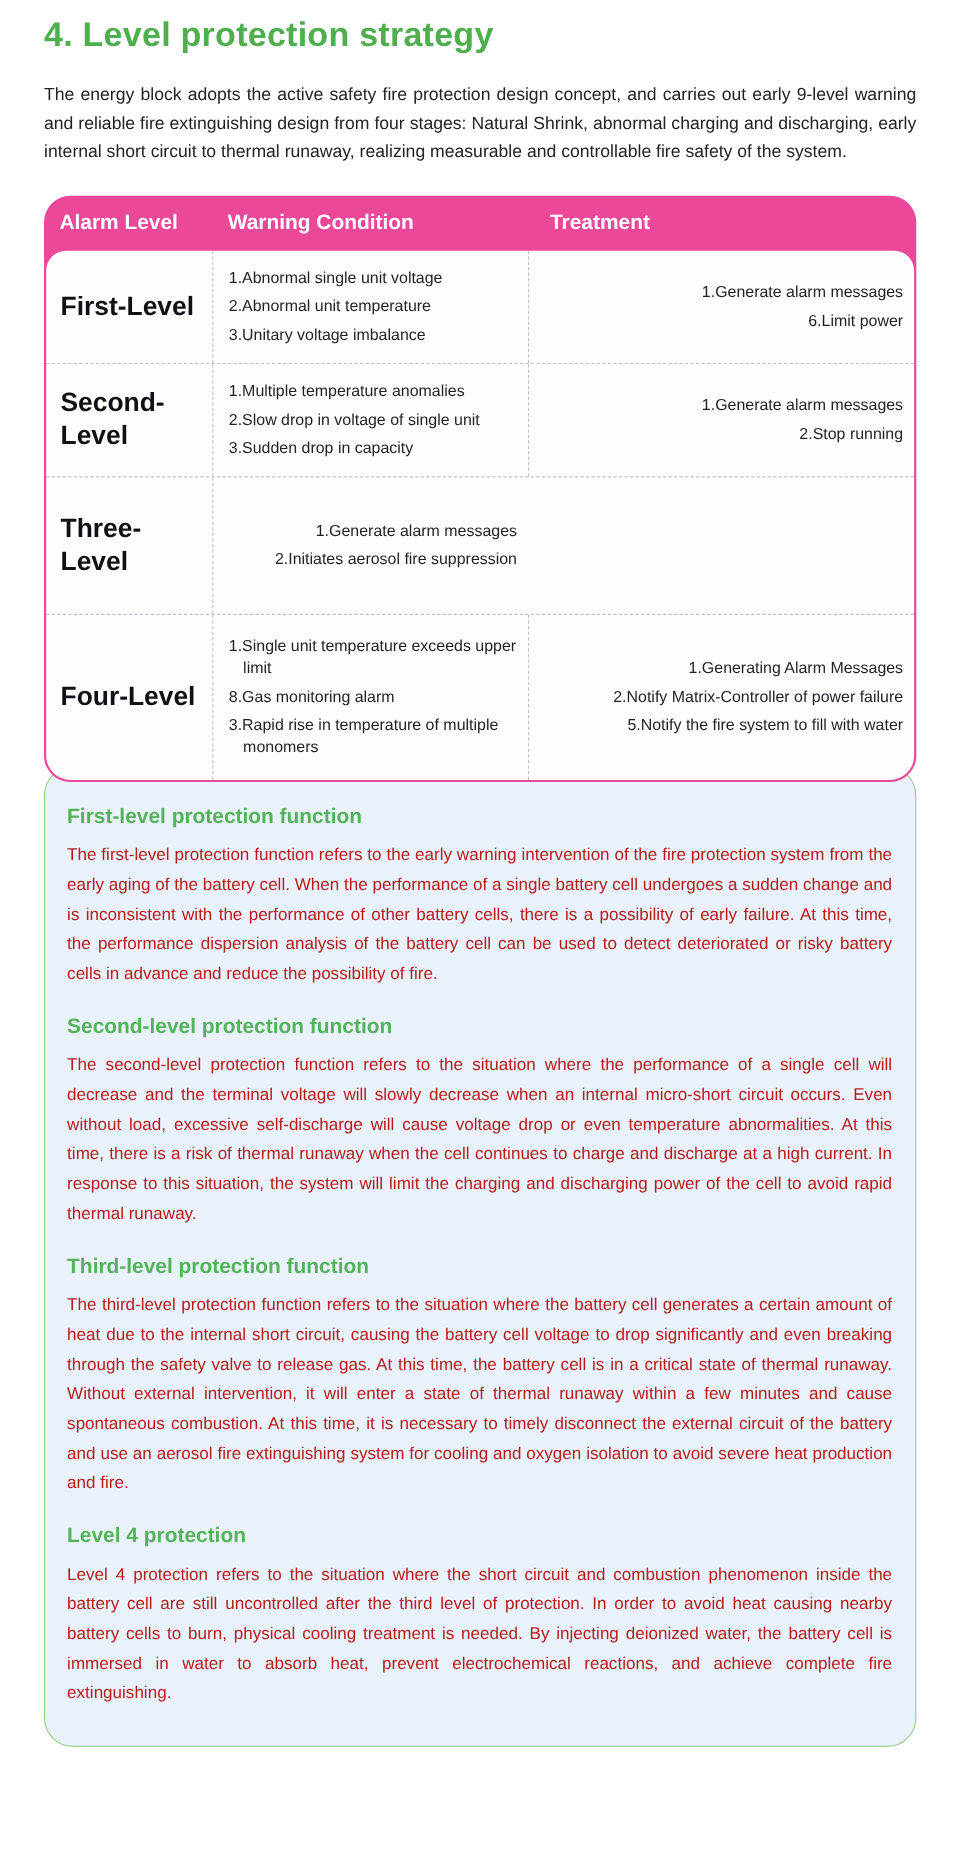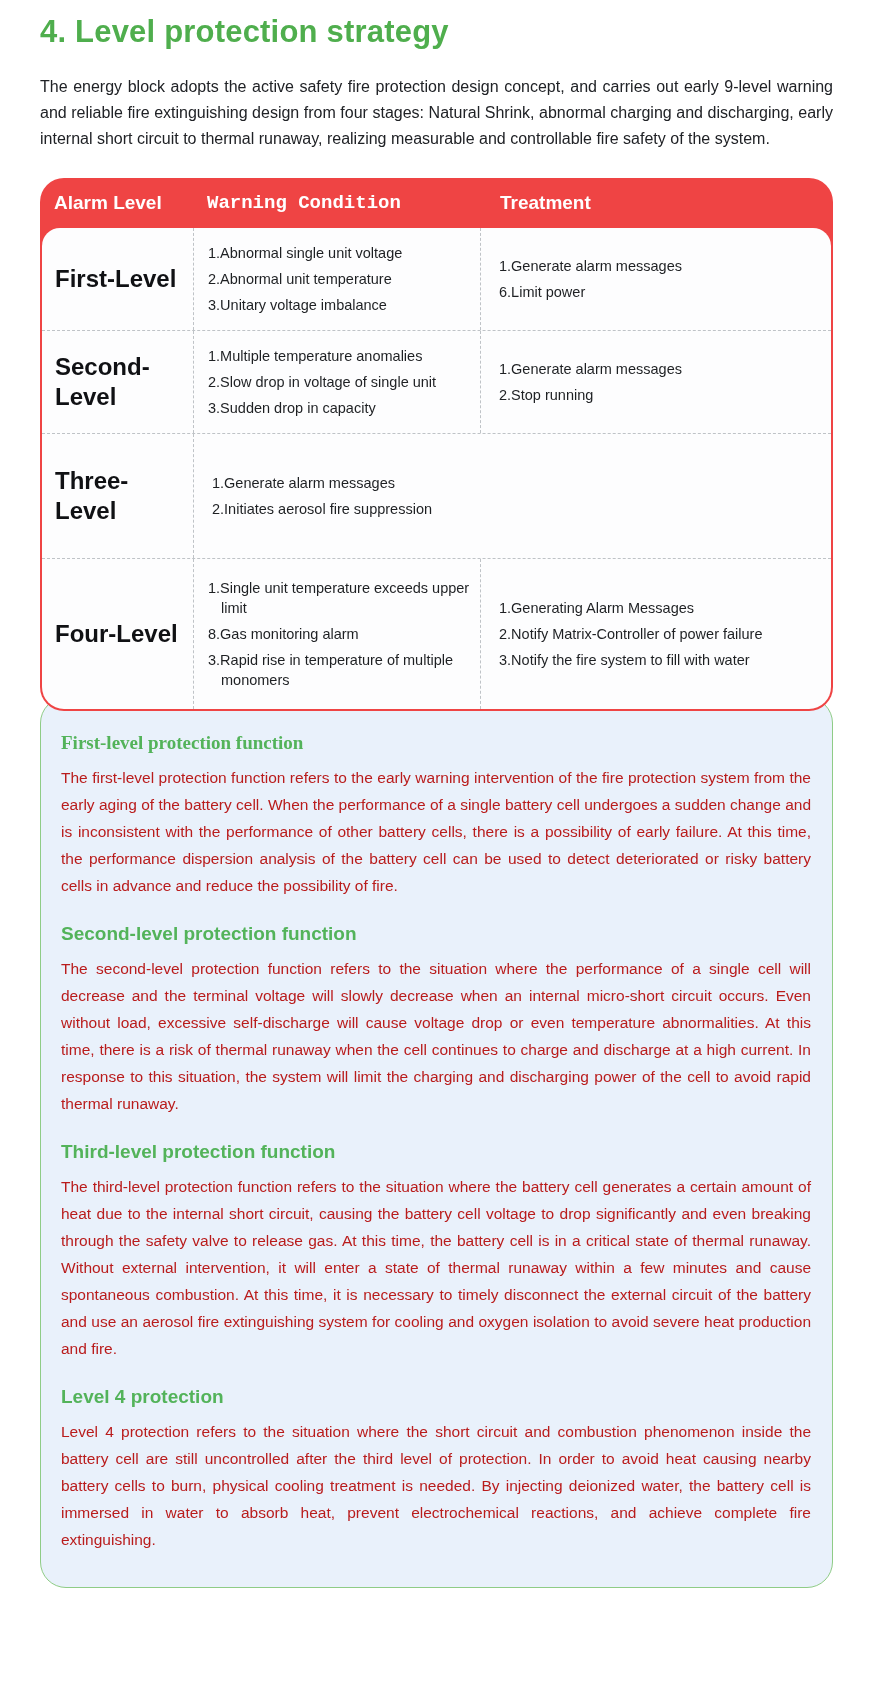--- a/index.html
+++ b/index.html
@@ -27,35 +27,35 @@
     font-size: 16px;
     line-height: 26px;
     text-align: justify;
     color: #202226;
     margin: 16px 0 26px 0;
   }
   
   .alarm-table {
     position: relative;
     z-index: 2;
-    background: #ef4444;
+    background: #ec4899;
     border-radius: 24px;
     padding: 0 2px 2px 2px;
   }
   .table-head {
     display: grid;
     grid-template-columns: 151px 287px 1fr;
     height: 50px;
     align-items: center;
     color: #ffffff;
     font-weight: 700;
     font-size: 19px;
   }
   .table-head .hcell1 { padding-left: 12px; }
-  .table-head .hcell2 { padding-left: 14px; font-family: Liberation Mono, monospace; }
+  .table-head .hcell2 { padding-left: 14px; }
   .table-head .hcell3 { padding-left: 20px; }
   .table-body {
     background: #fdfdfe;
     border-radius: 18px 18px 22px 22px;
     overflow: hidden;
   }
   .table-row {
     display: grid;
     grid-template-columns: 151px 287px 1fr;
   }
@@ -79,21 +79,21 @@
   .cond-cell, .treat-cell {
     border-left: 1px dashed #bfc3c7;
     display: flex;
     flex-direction: column;
     justify-content: center;
     padding: 12px 6px 12px 14px;
     font-size: 14.5px;
     line-height: 20px;
     color: #1e2023;
   }
-  .treat-cell { padding-left: 18px; padding-right: 10px; }
+  .treat-cell { padding-left: 28px; padding-right: 10px; align-items: flex-end; }
   .cell-item {
     padding-left: 13px;
     text-indent: -13px;
     margin: 3px 0;
   }
   
   .protection-panel {
     position: relative;
     z-index: 1;
     margin-top: -14px;
@@ -102,21 +102,21 @@
     border-radius: 26px;
     padding: 34px 21px 30px 20px;
     box-sizing: border-box;
   }
   .section-heading {
     color: #53b35a;
     font-size: 19px;
     font-weight: 600;
     margin: 24px 0 10px 0;
   }
-  .protection-section:first-child .section-heading { margin-top: 0; font-family: Liberation Serif, serif; }
+  .protection-section:first-child .section-heading { margin-top: 0; }
   .section-paragraph {
     font-size: 15.5px;
     line-height: 27px;
     text-align: justify;
     color: #b91c1c;
     margin: 0 0 4px 0;
   }
 </style>
 </head>
 <body>
@@ -185,21 +185,21 @@
           <div></div>
         </div>
         <div class="cond-cell">
           <div class="cell-item">1.Single unit temperature exceeds upper limit</div>
           <div class="cell-item">8.Gas monitoring alarm</div>
           <div class="cell-item">3.Rapid rise in temperature of multiple monomers</div>
         </div>
         <div class="treat-cell">
           <div class="cell-item">1.Generating Alarm Messages</div>
           <div class="cell-item">2.Notify Matrix-Controller of power failure</div>
-          <div class="cell-item">3.Notify the fire system to fill with water</div>
+          <div class="cell-item">5.Notify the fire system to fill with water</div>
         </div>
       </div>
 
     </div>
   </div>
 
   <div class="protection-panel">
 
     <div class="protection-section">
       <div class="section-heading">First-level protection function</div>

